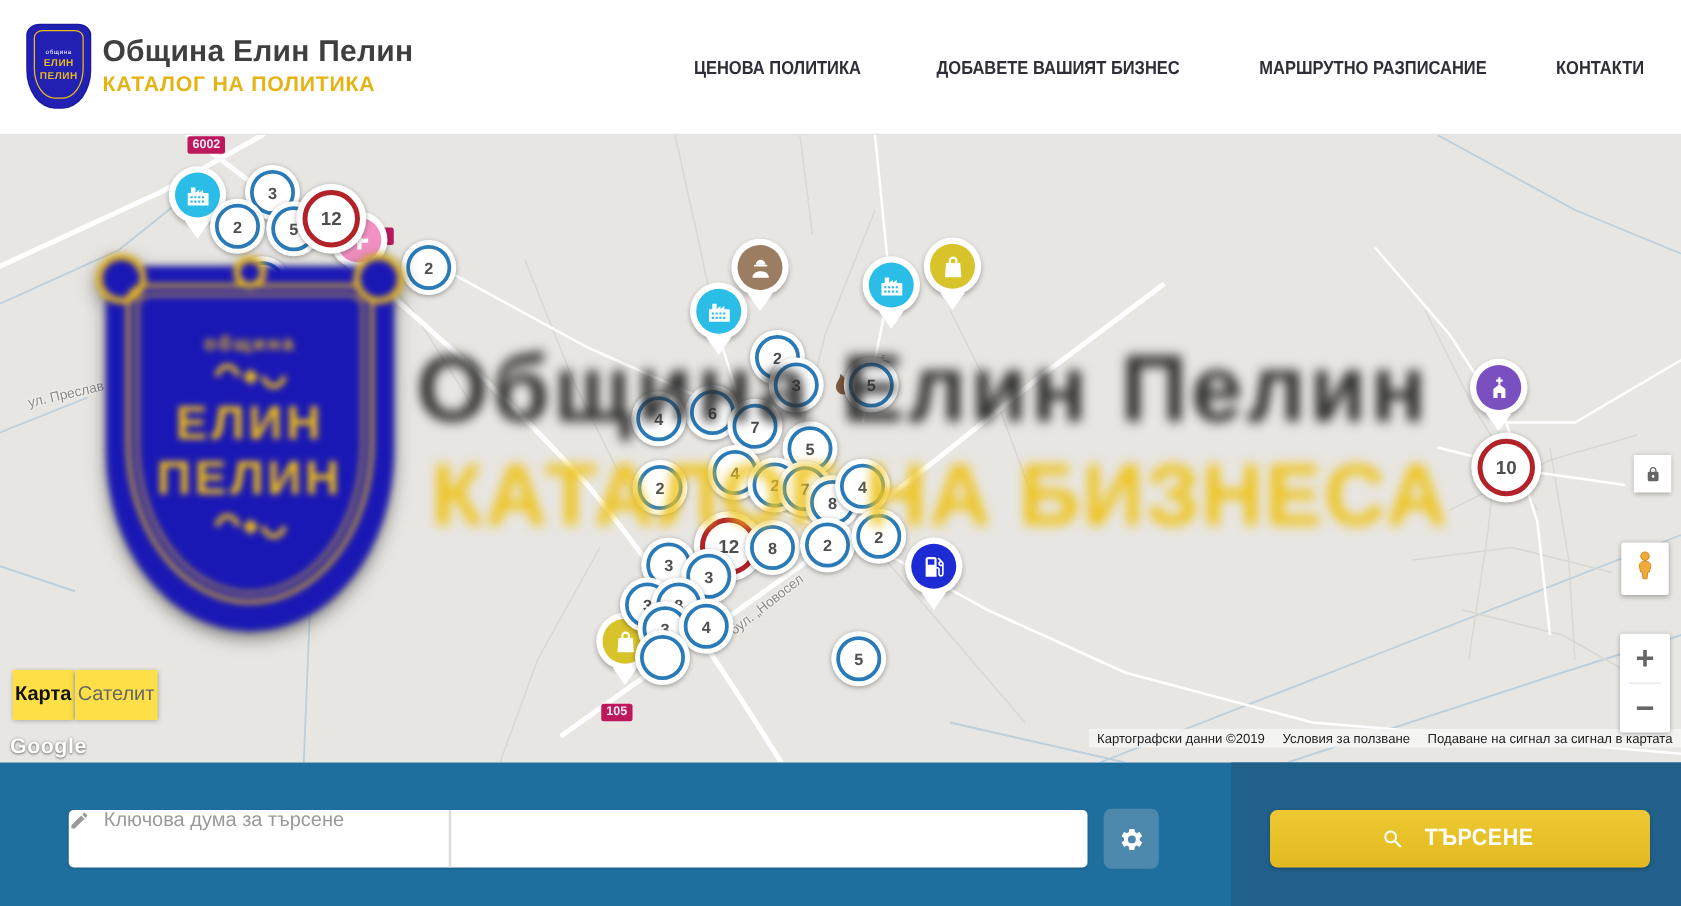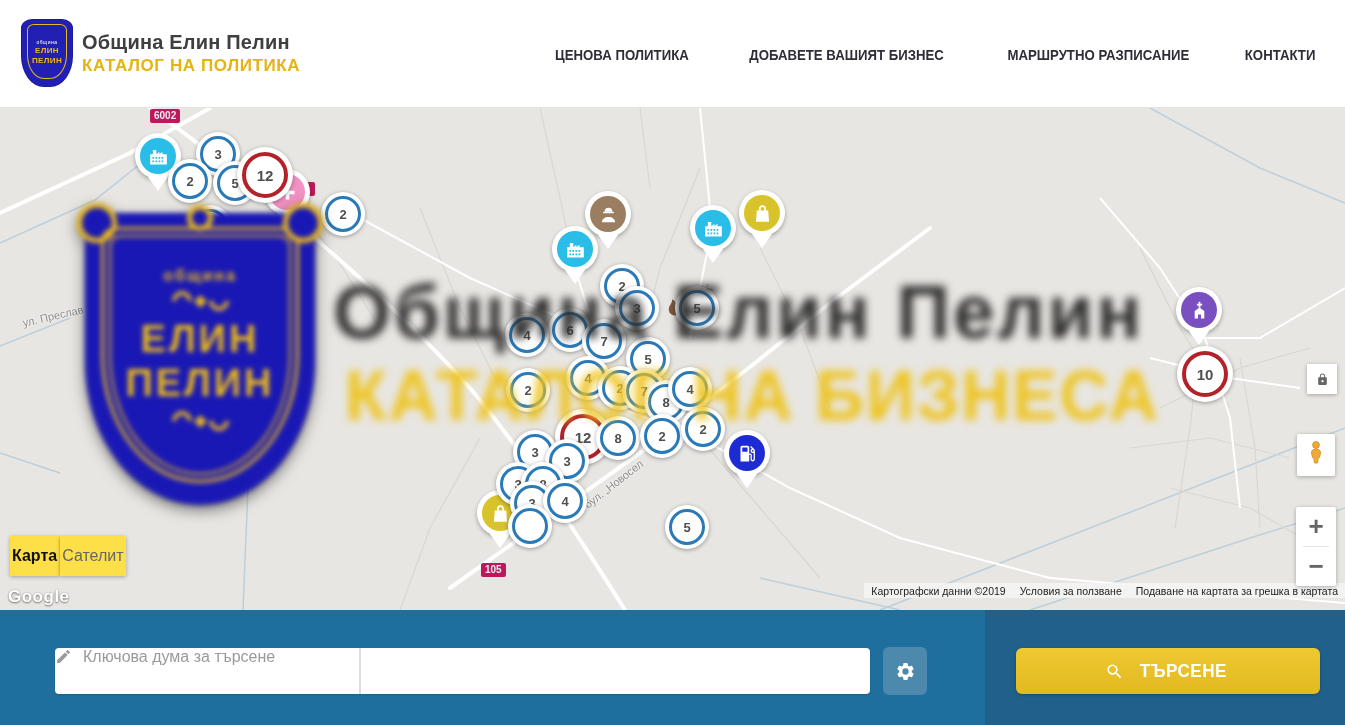--- a/index.html
+++ b/index.html
@@ -13,21 +13,21 @@
   #brand { position:absolute; left:22px; top:20px; display:flex; align-items:center; cursor:pointer; }
   .mini-shield { width:50px; height:66px; background:#2220b2; position:relative;
     border-radius:10px 10px 22px 22px / 8px 8px 30px 30px; flex:0 0 auto;
     box-shadow:0 0 0 1px #1a189c; }
   .mini-shield .ms-in { position:absolute; inset:4px 5px 7px 5px; border:1.5px solid #e8b81d;
     border-radius:7px 7px 17px 17px / 6px 6px 24px 24px; display:flex; flex-direction:column;
     align-items:center; justify-content:center; gap:1px; }
   .mini-shield .ms-t { color:#fff; font-size:5px; letter-spacing:.5px; }
   .mini-shield .ms-l { color:#e8b81d; font-size:8px; font-weight:bold; line-height:9px; letter-spacing:.4px;}
   #brand-text { margin-left:10px; }
-  #brand-title { font-size:20px; font-weight:bold; color:#3f3f3f; letter-spacing:.2px; }
+  #brand-title { font-size:24px; font-weight:bold; color:#3f3f3f; letter-spacing:.2px; }
   #brand-subtitle { font-size:17px; font-weight:bold; color:#e5b414; letter-spacing:.6px; margin-top:2px; }
   #nav { position:absolute; right:25px; top:0; height:108px; display:flex; align-items:center; gap:38px; }
   .nav-item { font-size:15px; font-weight:bold; color:#2e2e38; cursor:pointer;
     transform:scaleX(.88); transform-origin:center; white-space:nowrap; }
 
   
   #map { position:absolute; left:0; top:108px; width:1345px; height:502px;
     background:#e8e6e2; overflow:hidden; cursor:grab; }
   #roads { position:absolute; inset:0; z-index:0; }
   .street-label { position:absolute; z-index:1; font-size:11px; color:#8a8a8a;
@@ -490,21 +490,21 @@
     </div>
 
     <div id="maptype">
       <div class="mt-btn" id="mt-map">Карта</div>
       <div class="mt-btn" id="mt-sat">Сателит</div>
     </div>
     <div id="google-logo">Google</div>
     <div id="attribution">
       <span>Картографски данни ©2019</span>
       <span>Условия за ползване</span>
-      <span>Подаване на картата за грешка в картата</span>
+      <span>Подаване на сигнал за сигнал в картата</span>
     </div>
     <div id="lock-btn">
       <svg>
           <use href="#i-lock"></use>
         </svg>
     </div>
     <div id="pegman-btn">
       <svg viewBox="0 0 24 30">
           <use href="#i-pegman"></use>
         </svg>

